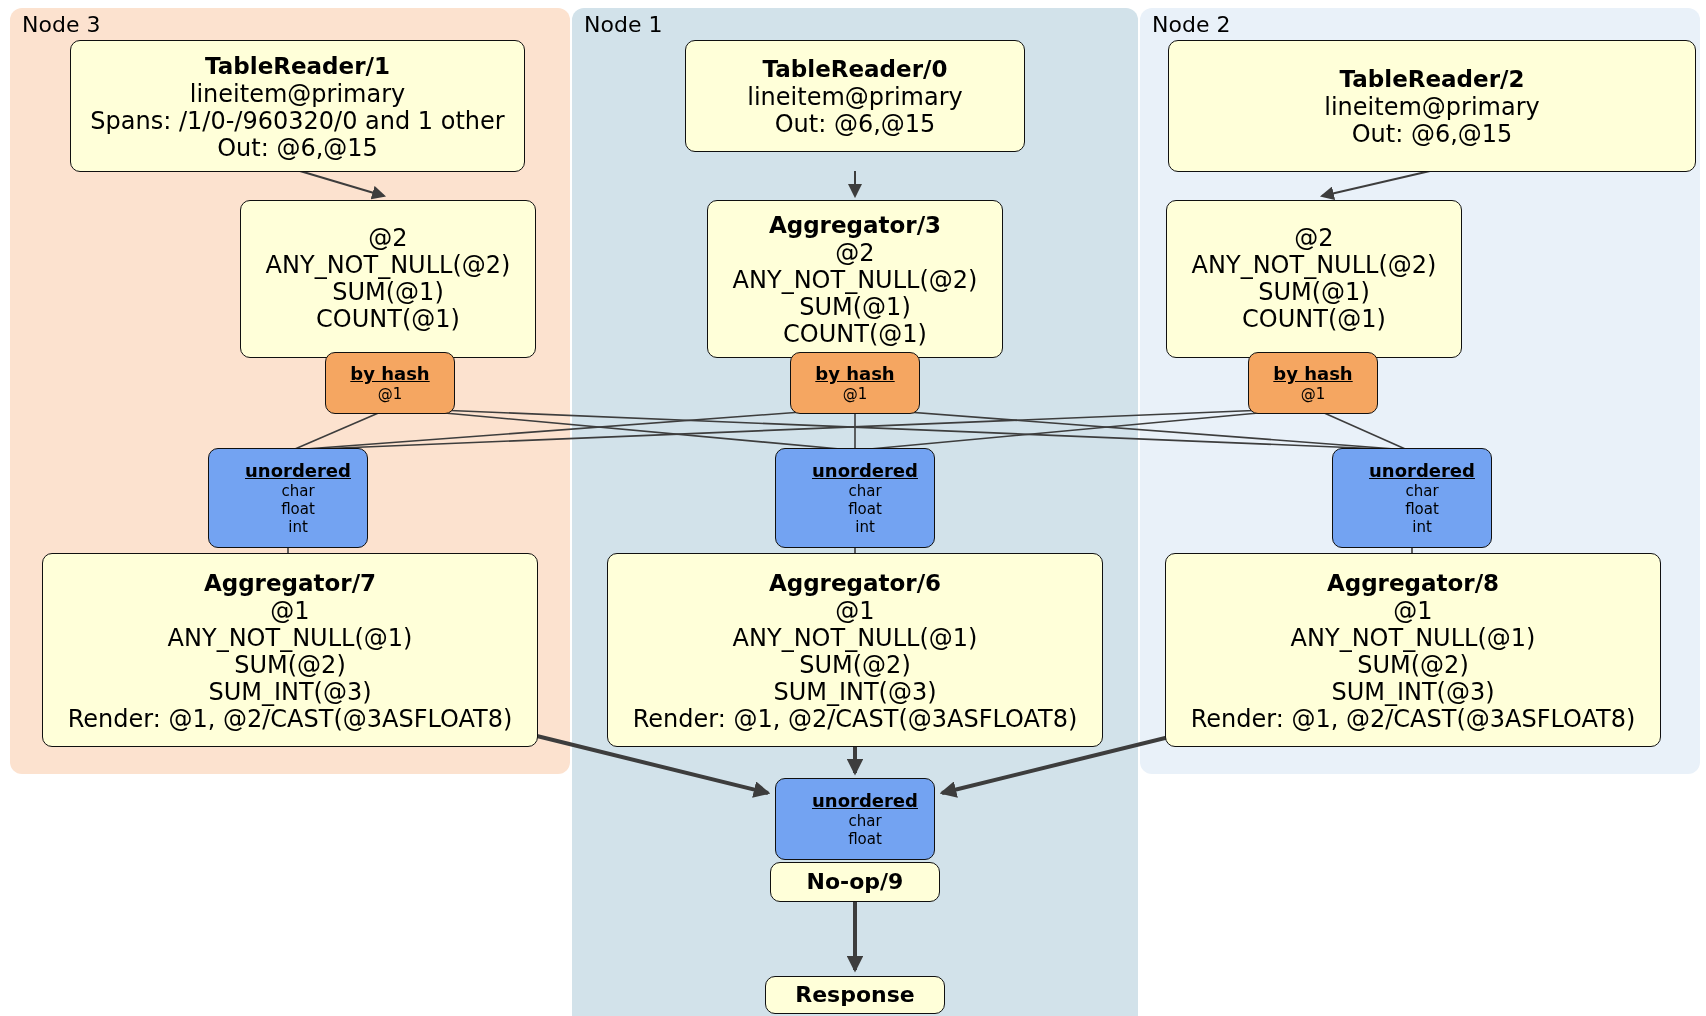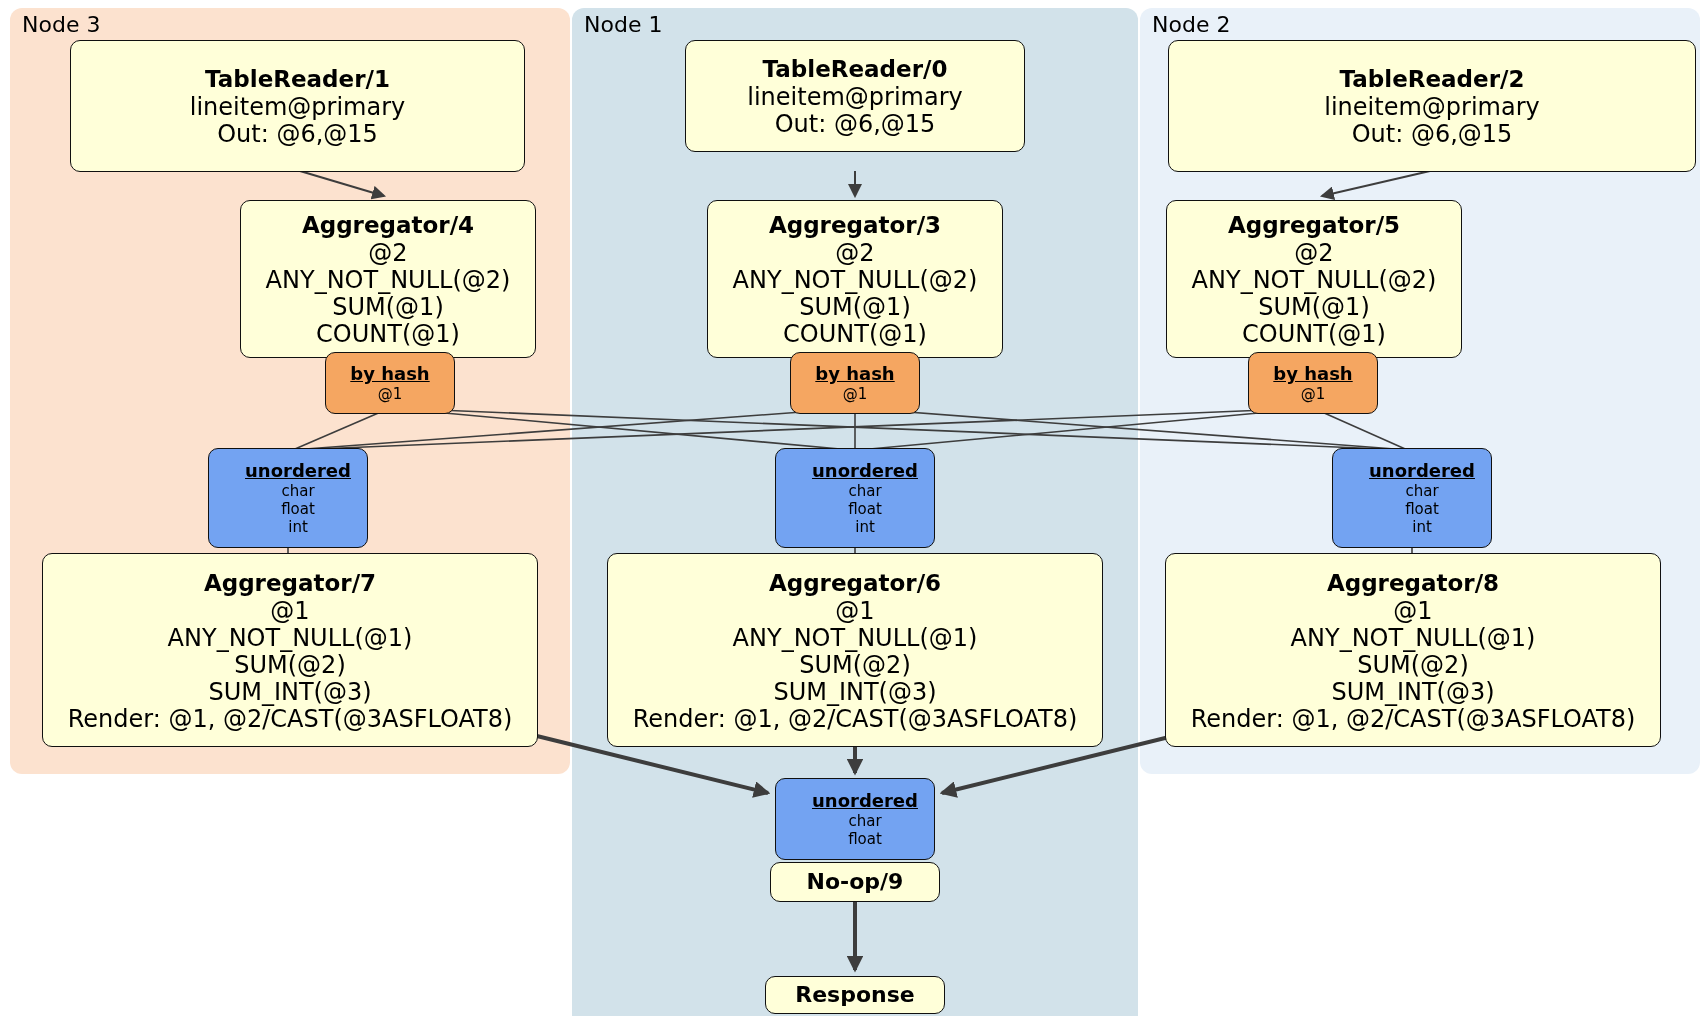--- a/index.html
+++ b/index.html
@@ -72,25 +72,25 @@
     <line x1="480" y1="722" x2="768" y2="793" marker-end="url(#arrT)"></line>
     <line x1="855" y1="745" x2="855" y2="773" marker-end="url(#arrT)"></line>
     <line x1="1230" y1="722" x2="942" y2="793" marker-end="url(#arrT)"></line>
     <line x1="855" y1="901" x2="855" y2="970" marker-end="url(#arrT)"></line>
   </g>
 </svg>
 
 <div class="nodebox proc" style="left:70px;top:40px;width:455px;height:132px">
   <div class="title">TableReader/1</div>
   <div class="line">lineitem@primary</div>
+  <div class="line">Spans: /1/0-/960320/0 and 1 other</div>
   <div class="line">Out: @6,@15</div>
 </div>
 
 <div class="nodebox proc" style="left:240px;top:200px;width:296px;height:158px">
-  <div class="title">Aggregator/4</div>
   <div class="line">@2</div>
   <div class="line">ANY_NOT_NULL(@2)</div>
   <div class="line">SUM(@1)</div>
   <div class="line">COUNT(@1)</div>
 </div>
 
 <div class="nodebox proc" style="left:42px;top:553px;width:496px;height:194px">
   <div class="title">Aggregator/7</div>
   <div class="line">@1</div>
   <div class="line">ANY_NOT_NULL(@1)</div>
@@ -122,21 +122,20 @@
   <div class="line">Render: @1, @2/CAST(@3ASFLOAT8)</div>
 </div>
 
 <div class="nodebox proc" style="left:1168px;top:40px;width:528px;height:132px">
   <div class="title">TableReader/2</div>
   <div class="line">lineitem@primary</div>
   <div class="line">Out: @6,@15</div>
 </div>
 
 <div class="nodebox proc" style="left:1166px;top:200px;width:296px;height:158px">
-  <div class="title">Aggregator/5</div>
   <div class="line">@2</div>
   <div class="line">ANY_NOT_NULL(@2)</div>
   <div class="line">SUM(@1)</div>
   <div class="line">COUNT(@1)</div>
 </div>
 
 <div class="nodebox proc" style="left:1165px;top:553px;width:496px;height:194px">
   <div class="title">Aggregator/8</div>
   <div class="line">@1</div>
   <div class="line">ANY_NOT_NULL(@1)</div>

